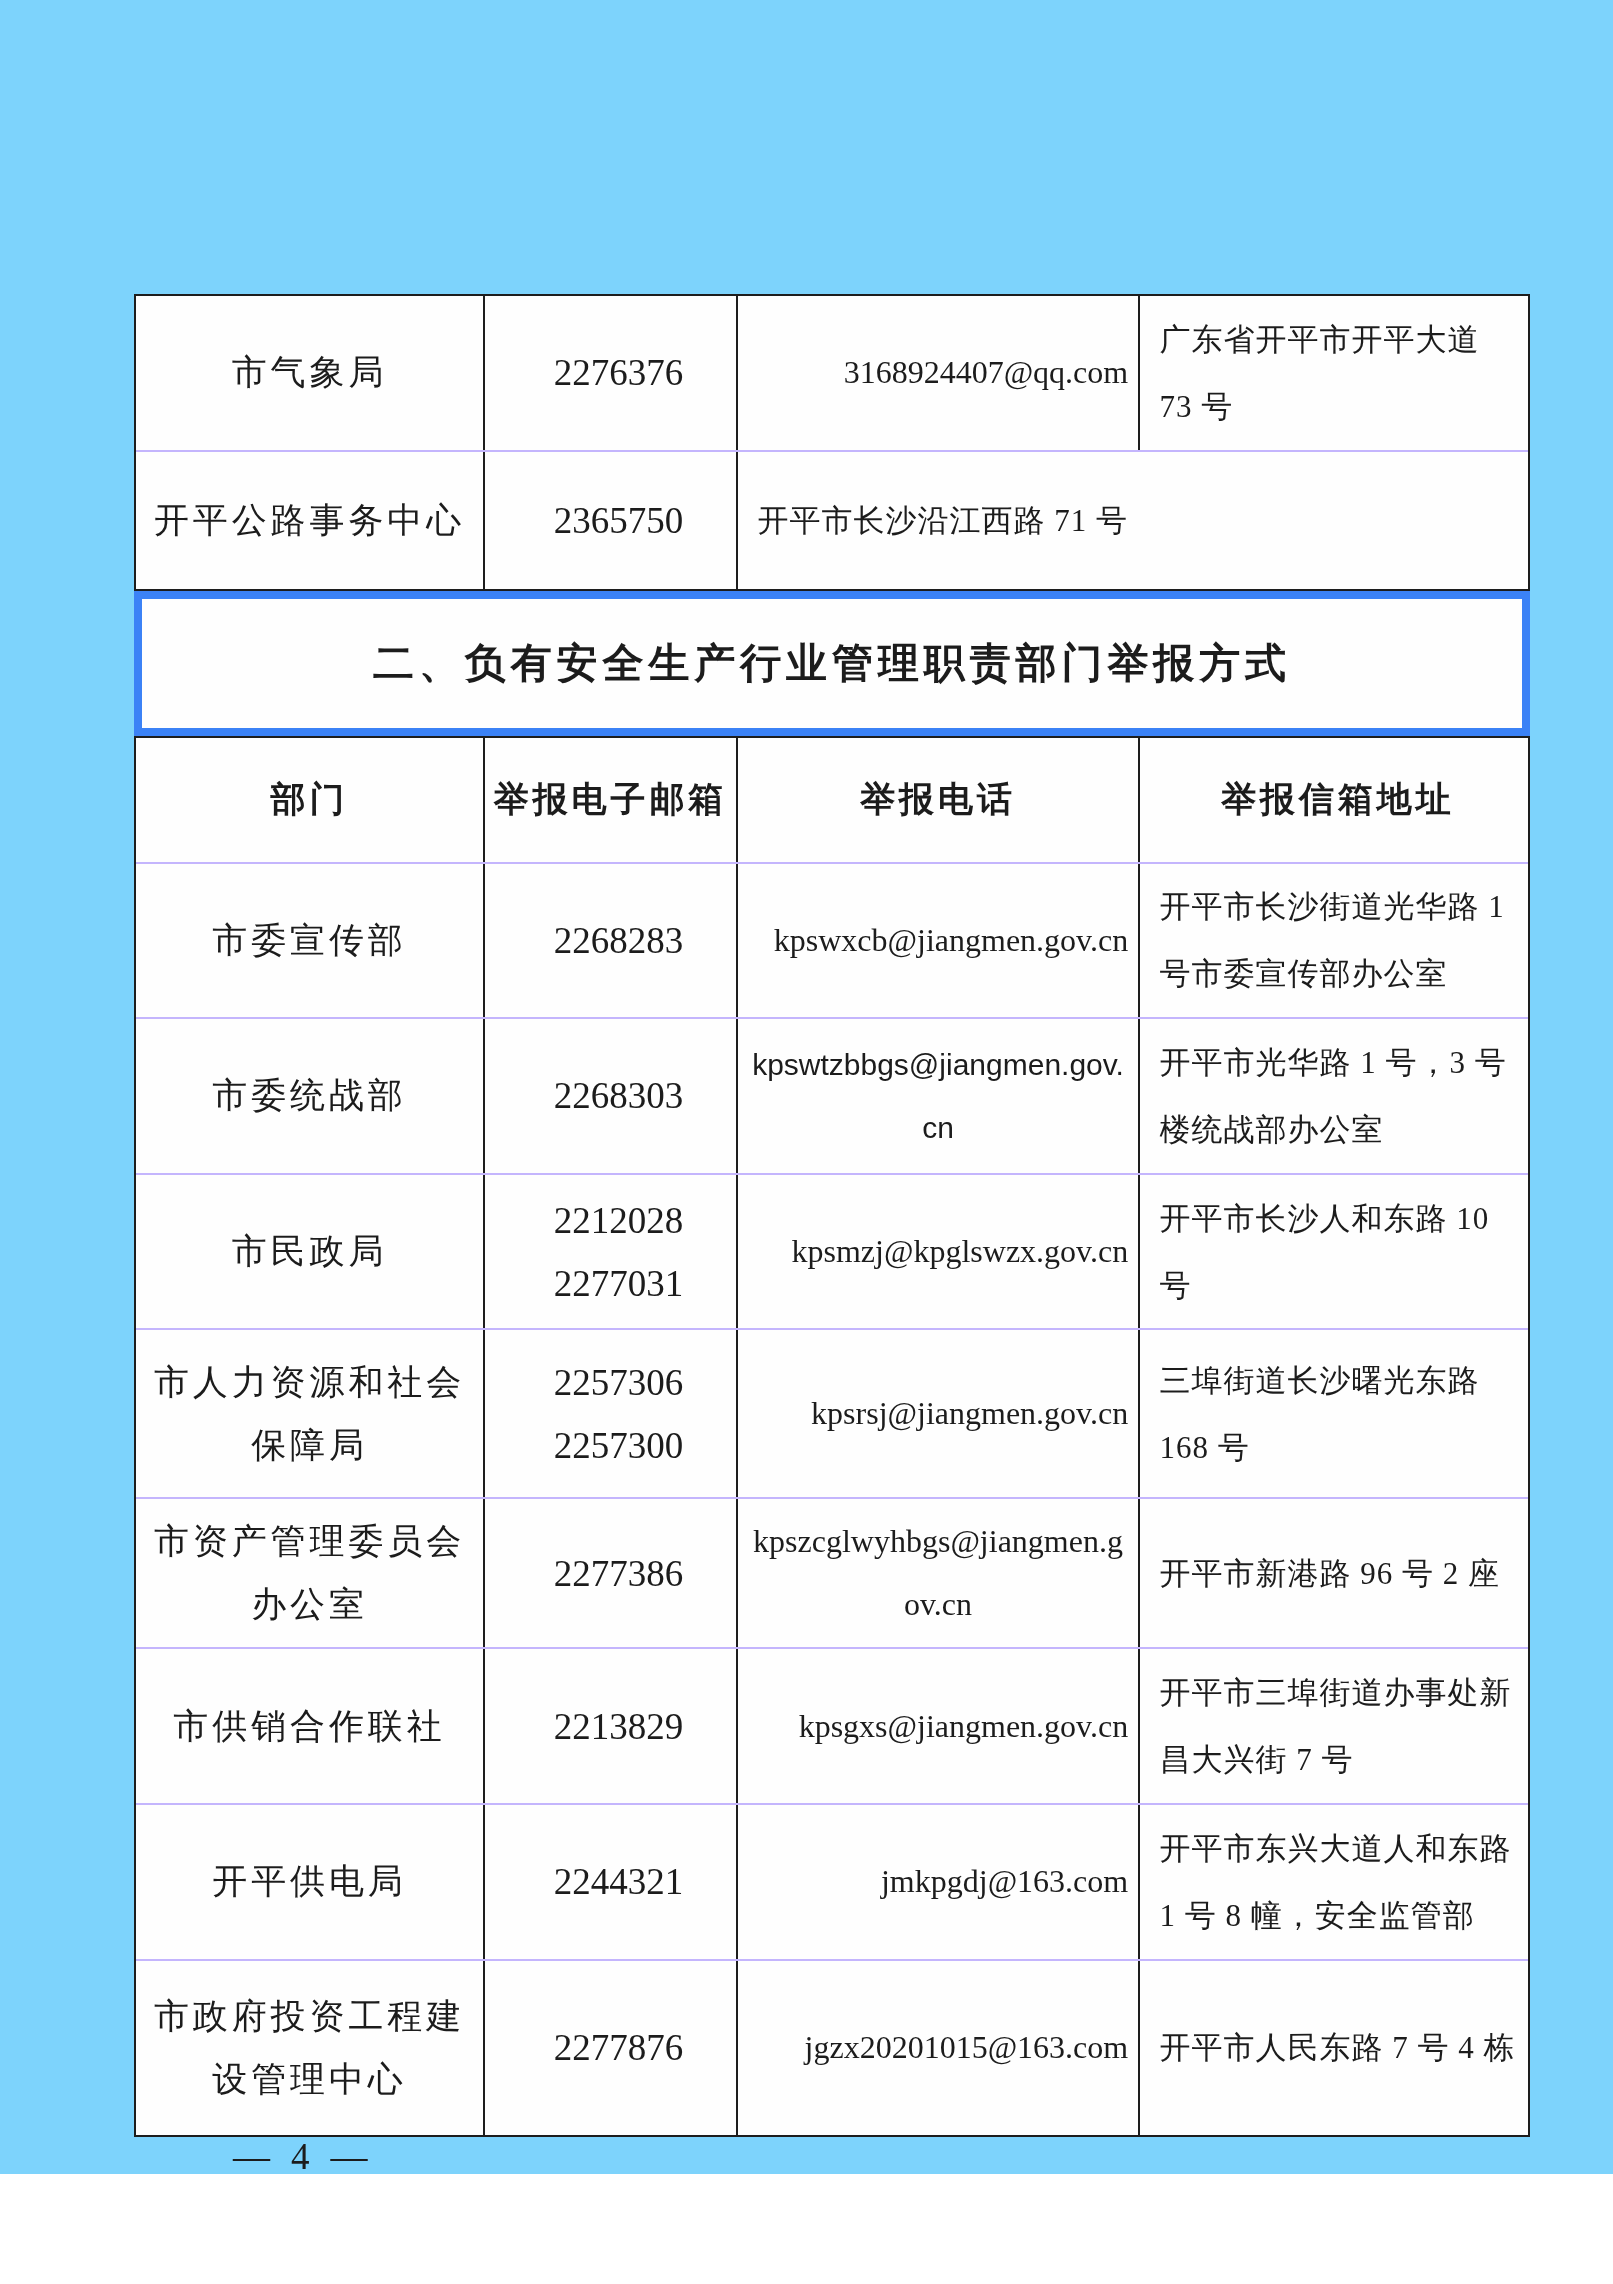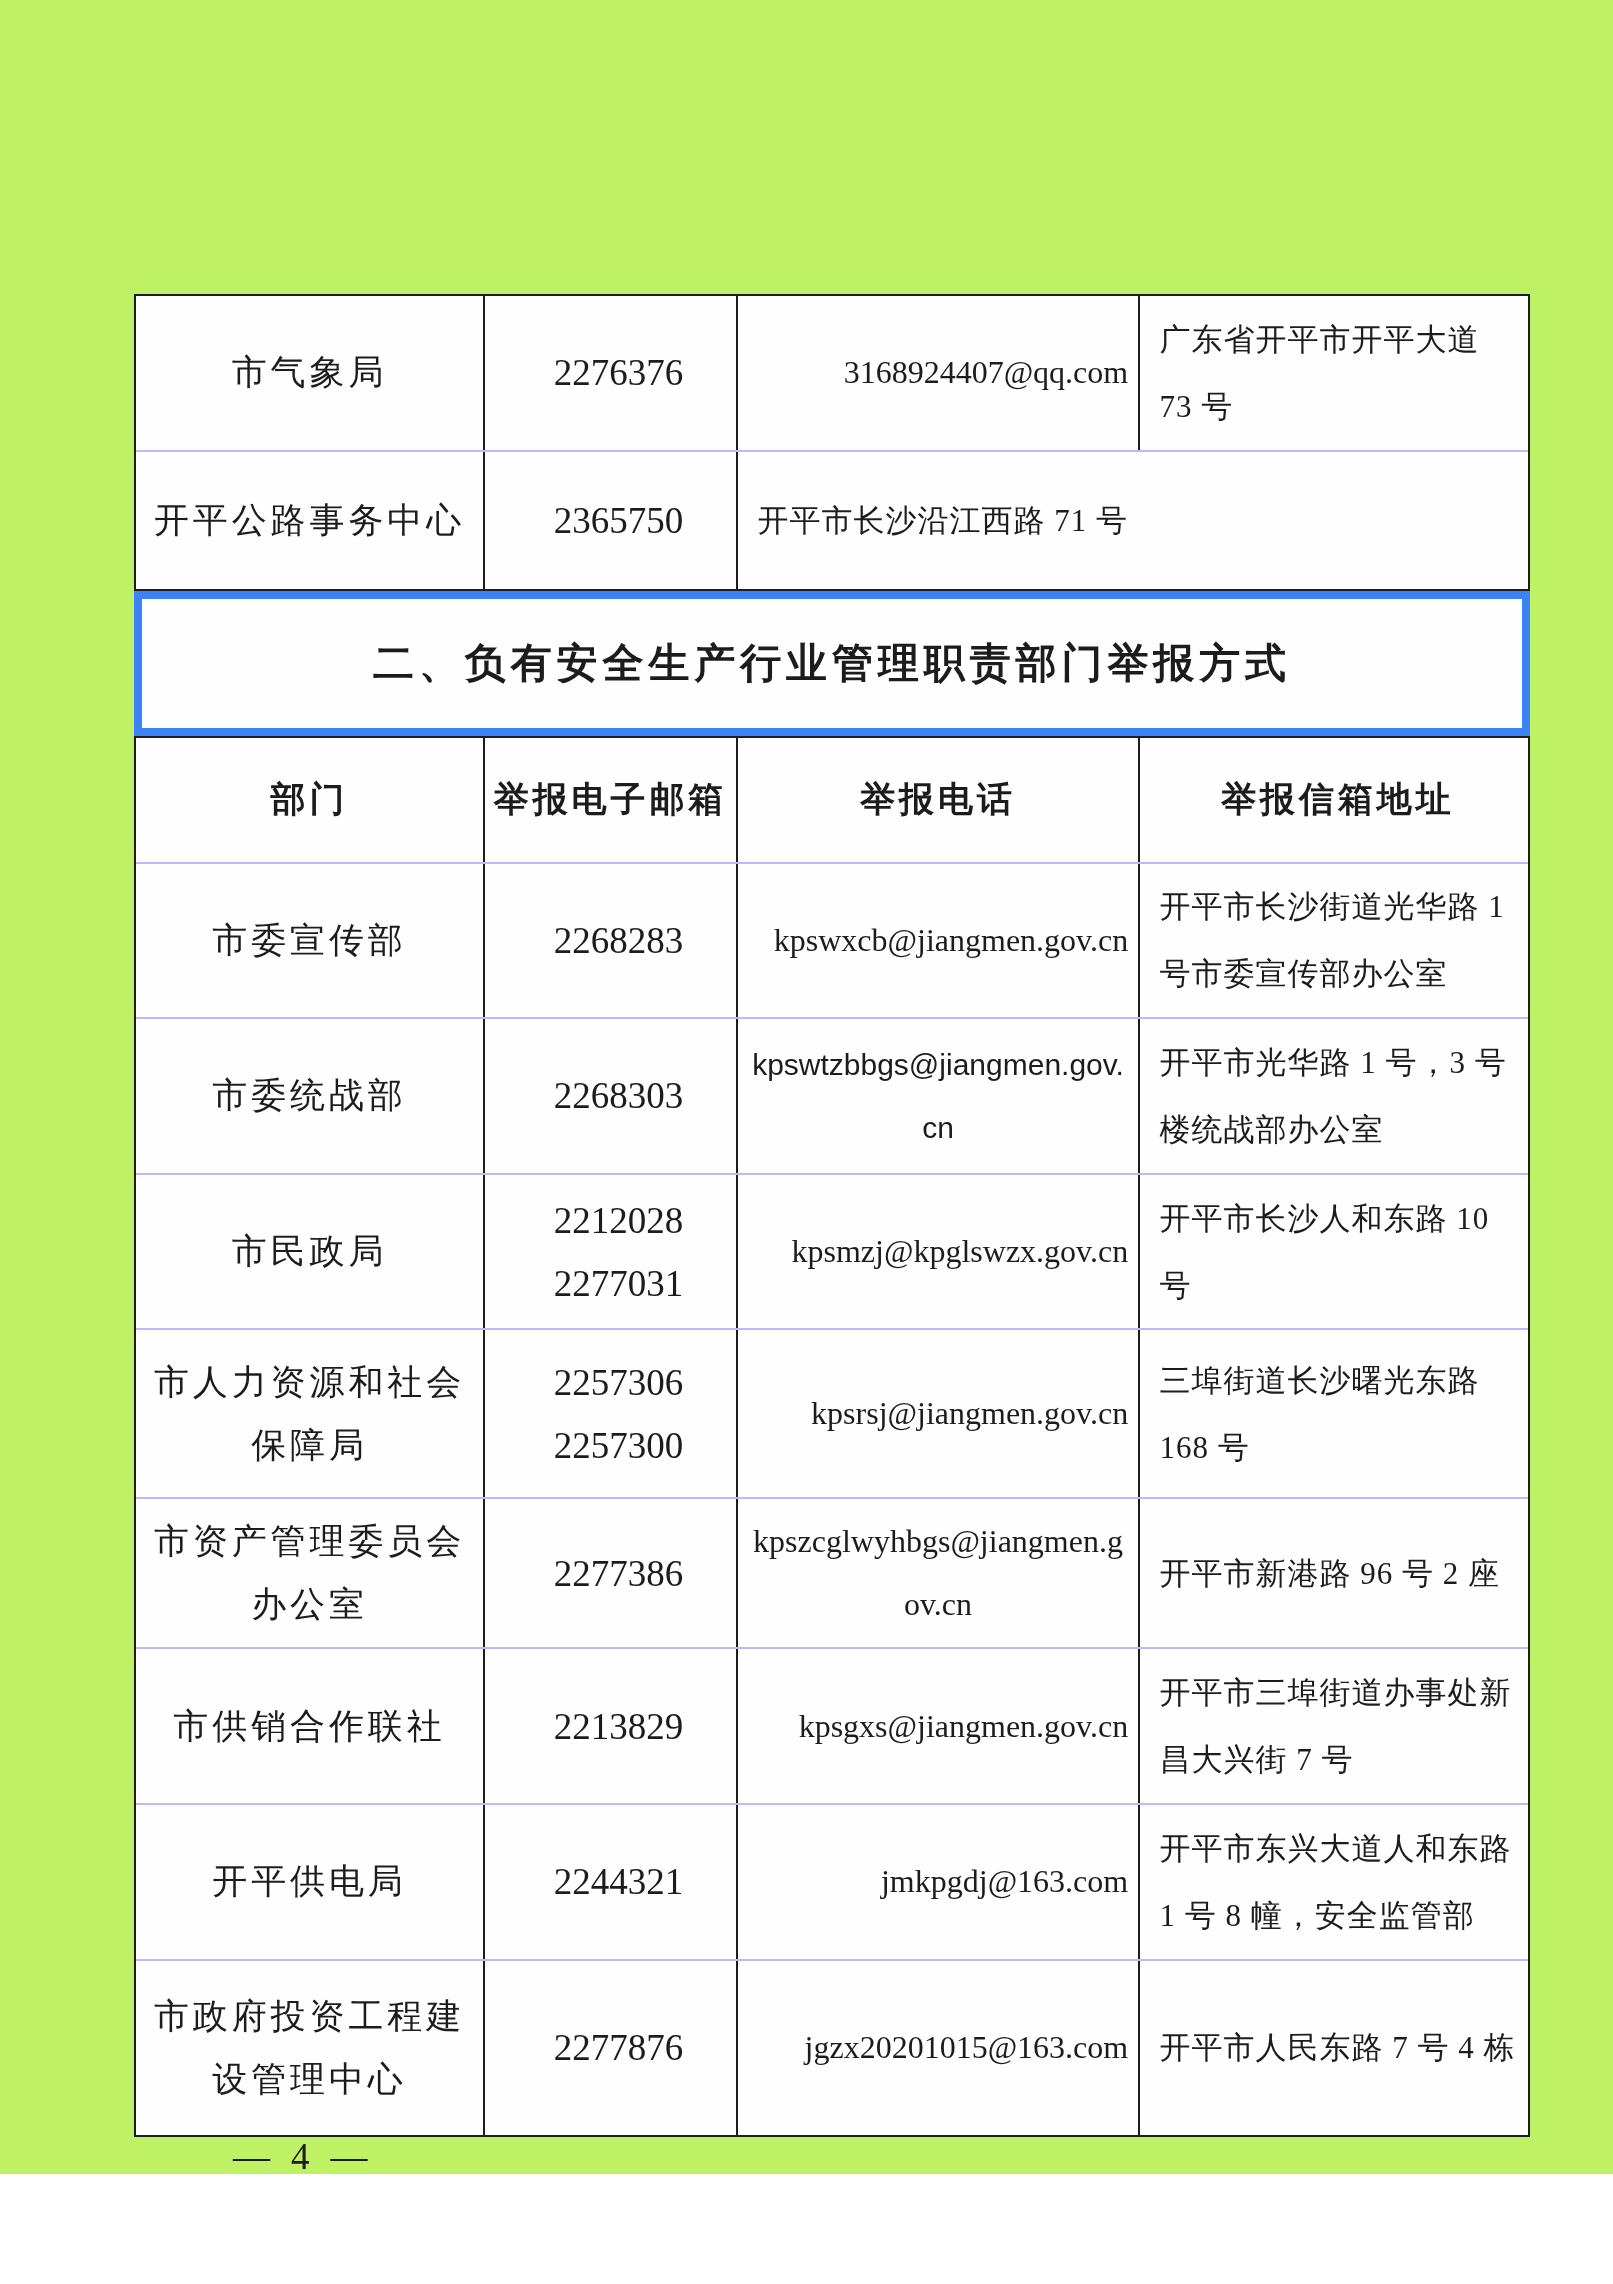--- a/index.html
+++ b/index.html
@@ -4,21 +4,21 @@
 <style>
   html, body {
     margin: 0;
     padding: 0;
     background: #ffffff;
   }
   .page {
     position: relative;
     width: 1613px;
     height: 2174px;
-    background: #bef264;
+    background: #7dd3fc;
     font-family: "Liberation Serif", "DejaVu Serif", serif;
     color: #1c1c1c;
     overflow: hidden;
   }
   .doc {
     position: absolute;
     left: 134px;
     top: 294px;
     width: 1396px;
   }

